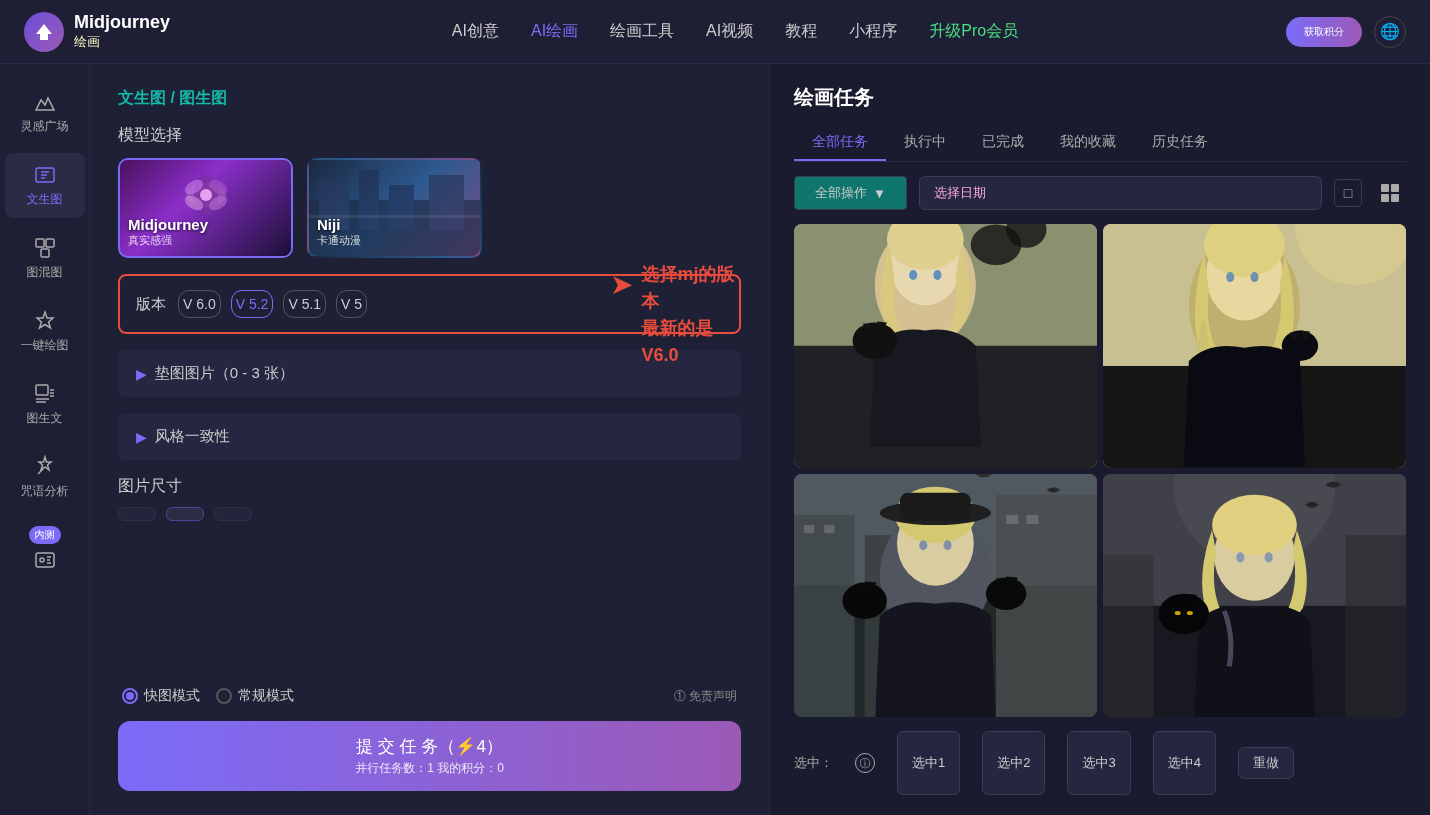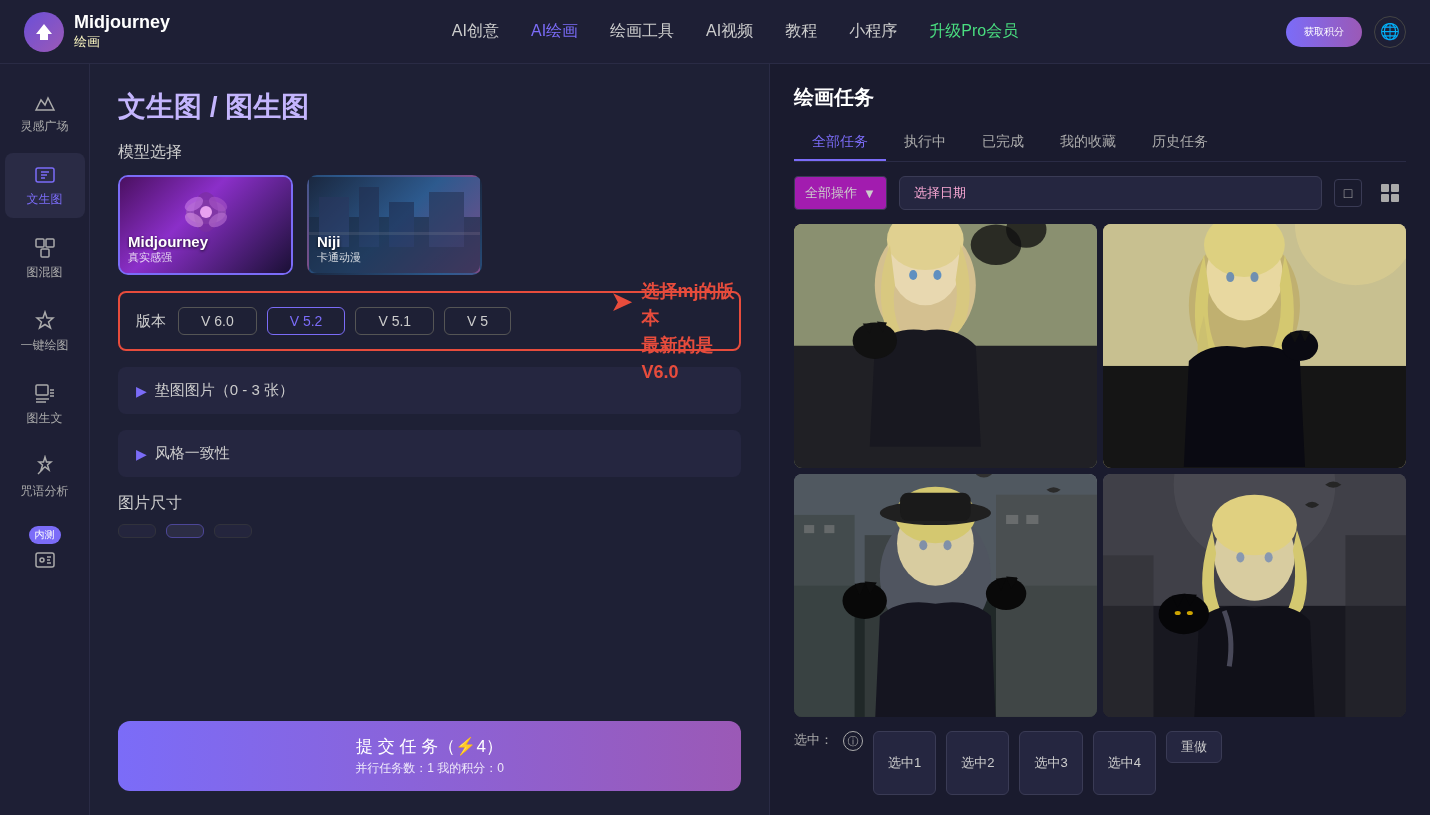--- a/index.html
+++ b/index.html
@@ -164,23 +164,23 @@
       padding: 24px 28px;
       display: flex;
       flex-direction: column;
       gap: 16px;
       overflow-y: auto;
       border-right: 1px solid #2a2b45;
       flex-shrink: 0;
     }
 
     .panel-title {
-      font-size: 28px;
+      font-size: 16px;
       font-weight: bold;
-      color: #c4b5fd;
+      color: #14b8a6;
     }
 
     .section-label {
       font-size: 16px;
       color: #cccccc;
       font-weight: 500;
       margin-bottom: 12px;
     }
 
     
@@ -241,22 +241,22 @@
     .version-label {
       font-size: 15px;
       color: #cccccc;
       white-space: nowrap;
     }
     .version-btns {
       display: flex;
       gap: 10px;
     }
     .version-btn {
-      padding: 5px 22px;
-      border-radius: 6px;
+      padding: 5px 4px;
+      border-radius: 11px;
       border: 1px solid #555;
       background: transparent;
       color: #cccccc;
       font-size: 14px;
       cursor: pointer;
     }
     .version-btn.active {
       border-color: #7b6cf8;
       color: #7b6cf8;
     }
@@ -399,24 +399,24 @@
       border-bottom-color: #7b6cf8;
     }
 
     
     .filter-row {
       display: flex;
       align-items: center;
       gap: 12px;
     }
     .filter-dropdown {
-      background: #a21caf;
+      background: #0f766e;
       border: 1px solid #3a3b55;
       border-radius: 4px;
-      padding: 7px 10px;
+      padding: 7px 20px;
       color: #cccccc;
       font-size: 13px;
       cursor: pointer;
       display: flex;
       align-items: center;
       gap: 6px;
     }
     .date-picker {
       background: #252640;
       border: 1px solid #3a3b55;
@@ -461,22 +461,22 @@
     .image-cell {
       border-radius: 8px;
       overflow: hidden;
       position: relative;
       cursor: pointer;
     }
 
     
     .image-actions {
       display: flex;
-      align-items: flex-start;
-      gap: 10px;
+      align-items: center;
+      gap: 22px;
       font-size: 14px;
       color: #cccccc;
     }
     .select-label {
       color: #aaa;
       font-size: 13px;
     }
     .info-icon {
       width: 20px;
       height: 20px;
@@ -707,20 +707,35 @@
         <div class="size-section-title">图片尺寸</div>
         <div class="size-options">
           <button class="size-btn" style="opacity:0.5;background:#2a2b45;"></button>
           <button class="size-btn" style="opacity:0.5;background:#3a3b55;border-color:#7b6cf8;"></button>
           <button class="size-btn" style="opacity:0.5;"></button>
         </div>
       </div>
 
       <div style="flex:1;min-height:10px;"></div>
 
+      <div class="bottom-controls">
+        <div class="radio-group">
+          <div class="radio-item">
+            <div class="radio-circle active">
+              <div class="radio-dot"></div>
+            </div>
+            <span>快图模式</span>
+          </div>
+          <div class="radio-item">
+            <div class="radio-circle"></div>
+            <span>常规模式</span>
+          </div>
+        </div>
+        <span class="disclaimer">① 免责声明</span>
+      </div>
 
       <button class="submit-btn">
         <div>提 交 任 务（⚡4）</div>
         <div class="submit-sub">并行任务数：1    我的积分：0</div>
       </button>
     </div>
 
     <div class="right-panel">
       <h2 class="right-title">绘画任务</h2>
 

